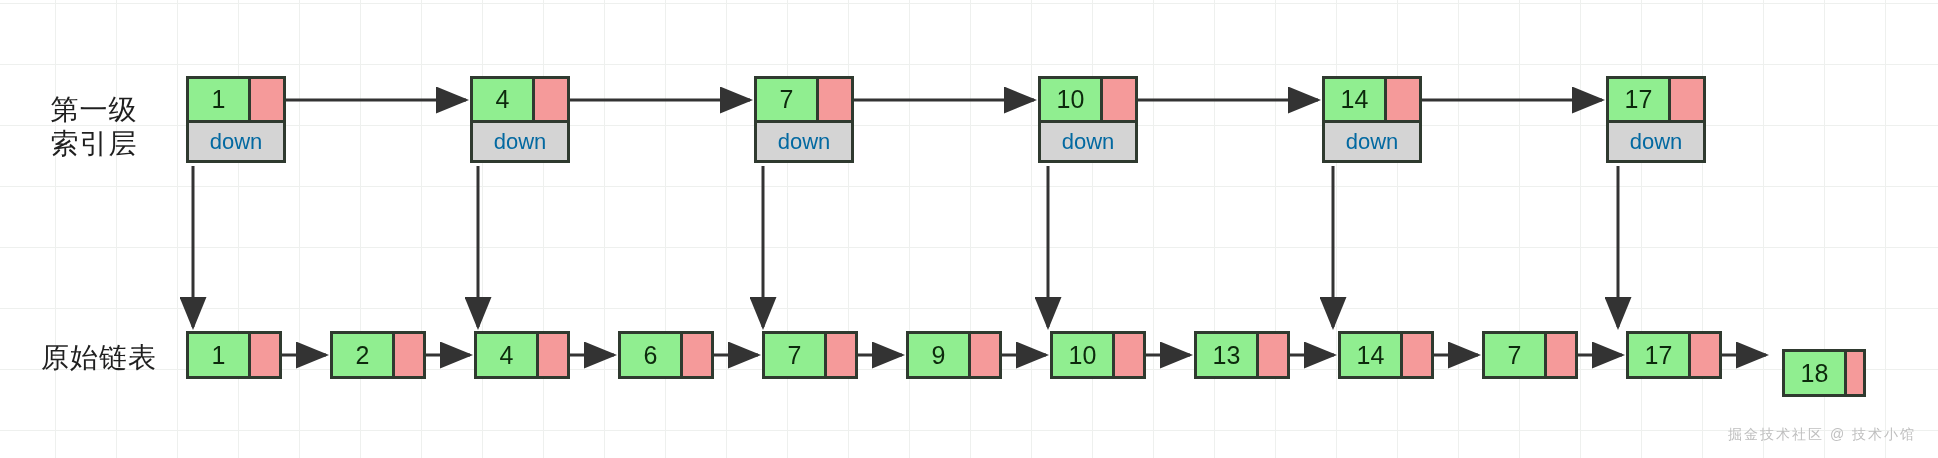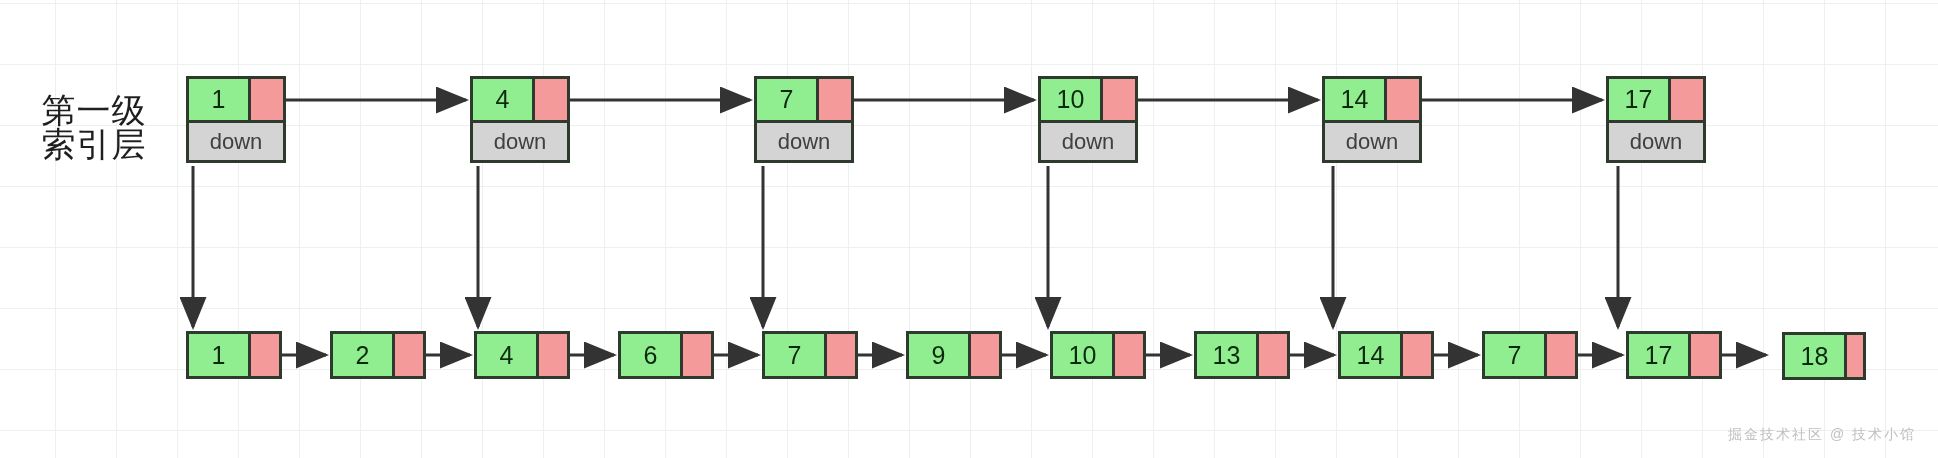--- a/index.html
+++ b/index.html
@@ -25,21 +25,21 @@
       linear-gradient(to bottom, #eef0ee 1px, transparent 1px);
     background-size: 61px 61px;
     background-position: -6px 3px;
     overflow: hidden;
   }
 
   
   .row-label {
     position: absolute;
     color: #1f1f1f;
-    font-size: 34px;
+    font-size: 28px;
     line-height: 34px;
     text-align: center;
     white-space: pre-line;
     letter-spacing: 1px;
   }
   #label-index {
     left: 24px;
     top: 93px;
     width: 140px;
   }
@@ -91,21 +91,21 @@
     box-sizing: border-box;
     width: 100px;
     height: 43px;
     margin-top: -3px;
     background: #d4d4d4;
     border: 3px solid #2f3a2f;
     display: flex;
     align-items: center;
     justify-content: center;
     font-size: 22px;
-    color: #404040;
+    color: #0369a1;
   }
 
   
   .node-base {
     width: 96px;
     height: 48px;
   }
   .node-base .cell-val {
     width: 62px;
   }
@@ -213,20 +213,21 @@
       </div>
       <div class="node node-index" style="left: 1606px; top: 76px;">
         <div class="cells">
           <div class="cell-val">17</div>
           <div class="cell-ptr"></div>
         </div>
         <div class="down-box">down</div>
       </div>
     </div>
 
+  <div class="row-label" id="label-base">原始链表</div>
 
   <div id="row-base">
       <div class="node node-base" style="left: 186px; top: 331px;">
         <div class="cells">
           <div class="cell-val">1</div>
           <div class="cell-ptr"></div>
         </div>
       </div>
       <div class="node node-base" style="left: 330px; top: 331px;">
         <div class="cells">
@@ -281,21 +282,21 @@
           <div class="cell-val">7</div>
           <div class="cell-ptr"></div>
         </div>
       </div>
       <div class="node node-base" style="left: 1626px; top: 331px;">
         <div class="cells">
           <div class="cell-val">17</div>
           <div class="cell-ptr"></div>
         </div>
       </div>
-      <div class="node node-base" style="left: 1770px; top: 332px; padding-left: 12px;">
+      <div class="node node-base" style="left: 1770px; top: 349px; padding-left: 12px;">
         <div class="cells">
           <div class="cell-val">18</div>
           <div class="cell-ptr"></div>
         </div>
       </div>
     </div>
 
   <div id="watermark">掘金技术社区 @ 技术小馆</div>
 </div>
 

